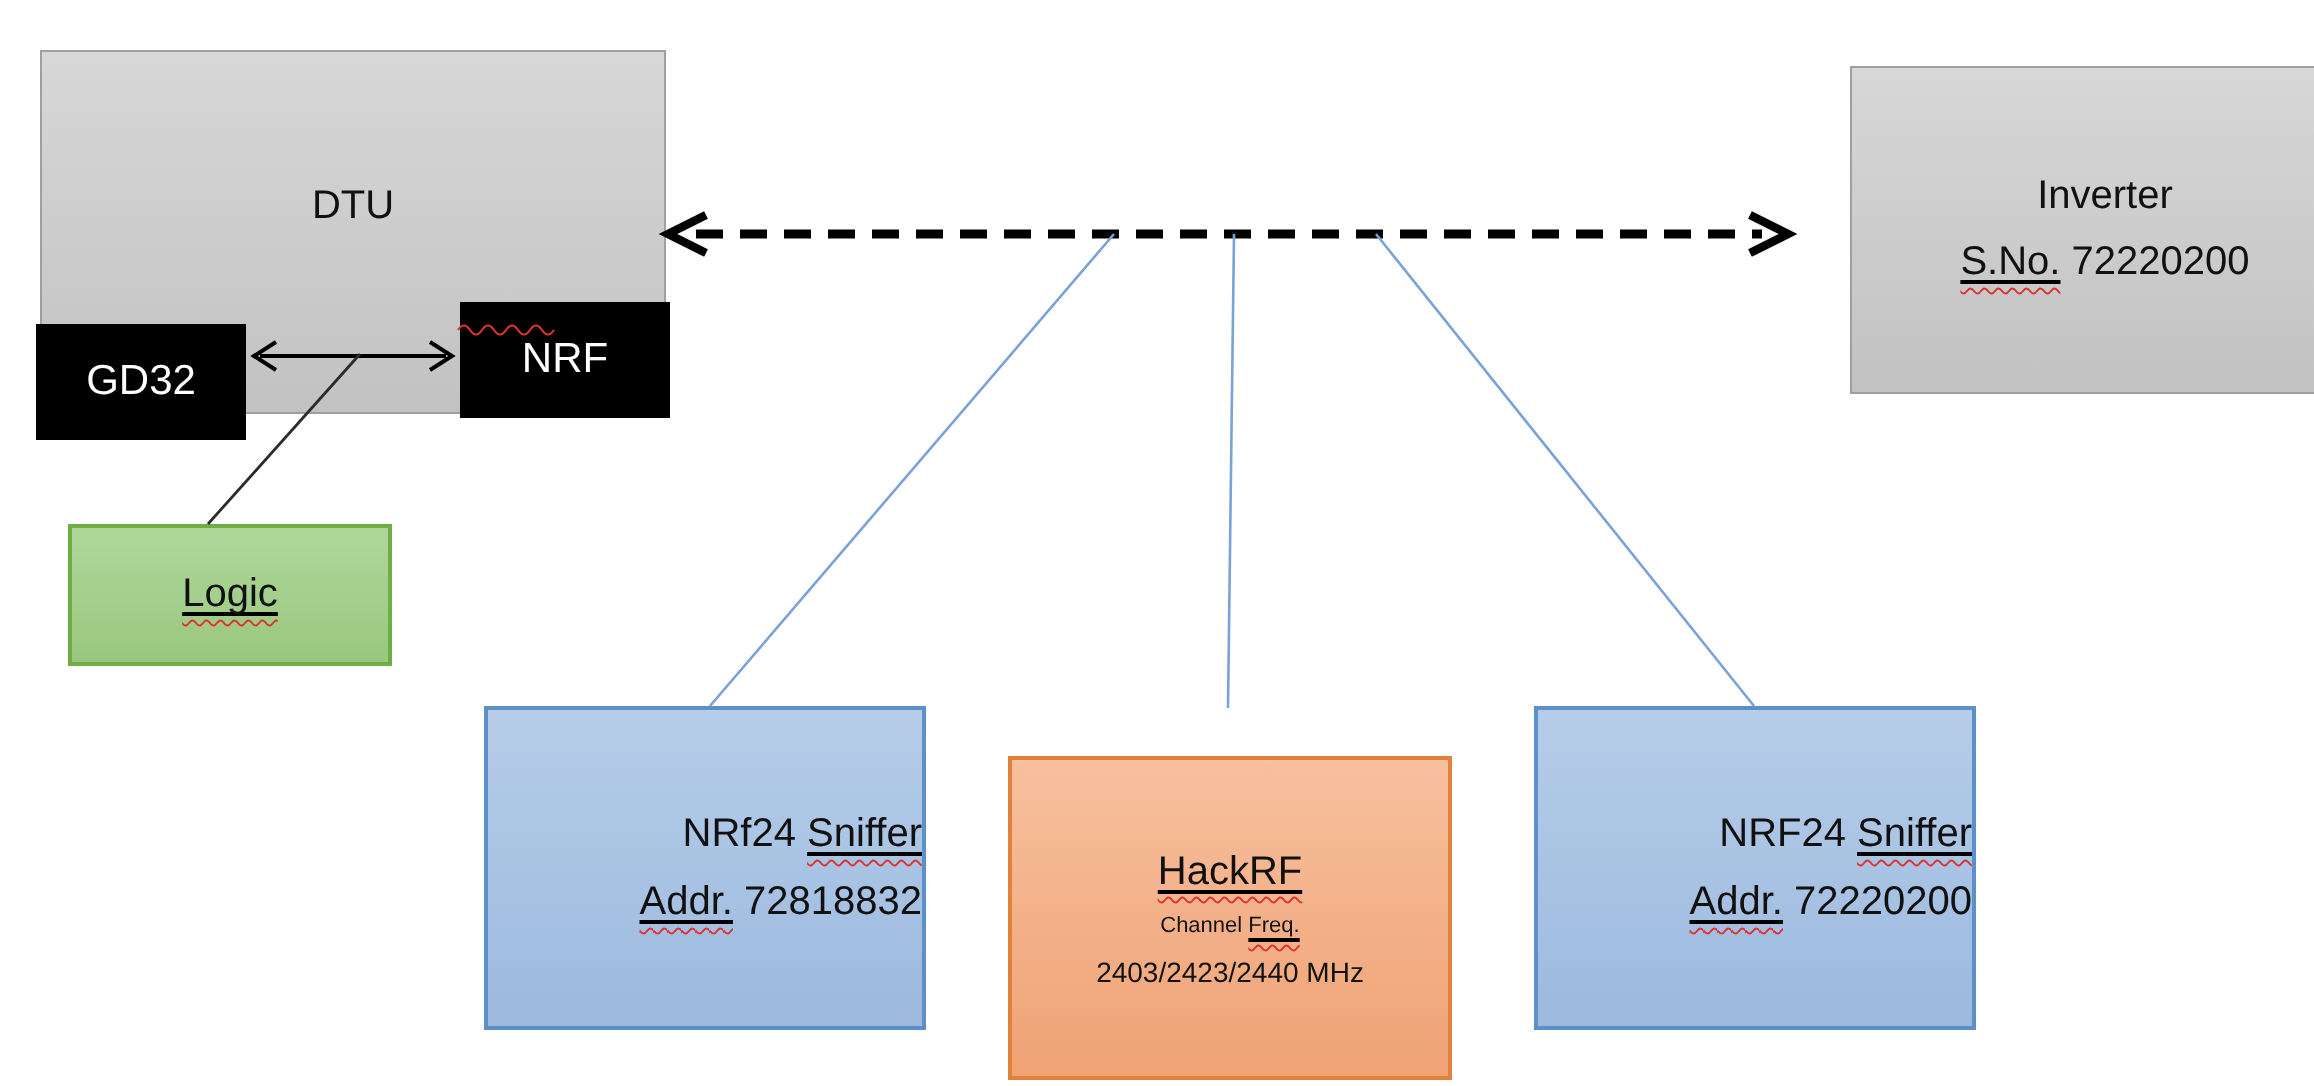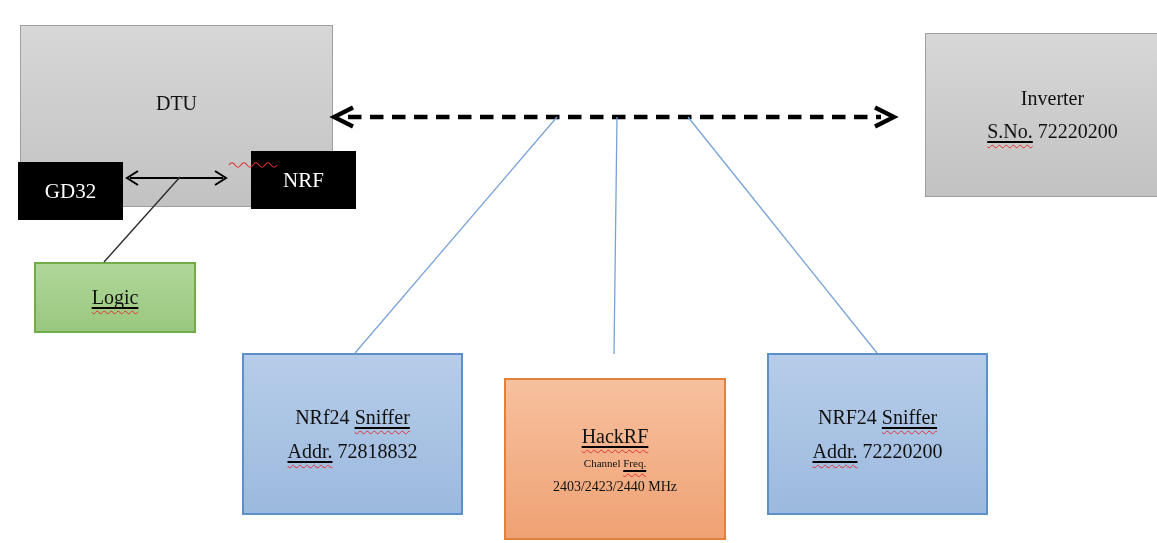--- a/index.html
+++ b/index.html
@@ -1,20 +1,20 @@
 <!DOCTYPE html>
 <html><head>
 <meta charset="utf-8">
 <style>
   html,body{margin:0;padding:0;background:#ffffff;}
   .canvas{
     position:relative;
     width:1157px;height:543px;
     background:#ffffff;
-    font-family:Liberation Serif, serif;
+    font-family:Liberation Sans, sans-serif;
     color:#111;
     overflow:hidden;
   }
   .box{
     position:absolute;
     display:flex;flex-direction:column;
     align-items:center;justify-content:center;
     text-align:center;
     box-sizing:border-box;
     font-size:20px;
@@ -28,31 +28,32 @@
   .dtu-box{left:20px;top:25px;width:313px;height:182px;padding-bottom:26px;}
   .inverter-box{left:897px;top:33px;width:255px;height:164px;margin-left:28px;}
   
   .chip{
     position:absolute;
     background:#000;color:#fff;
     display:flex;align-items:center;justify-content:center;
     font-size:21px;
   }
   .gd32{left:18px;top:162px;width:105px;height:58px;}
-  .nrf{left:230px;top:151px;width:105px;height:58px;margin-left:21px;}
+  .nrf{left:230px;top:151px;width:105px;height:58px;}
   
   .green{
     background:linear-gradient(#b0d79a,#9ac77f);
     border:2px solid #70ad47;
   }
   .logic-box{left:20px;top:262px;width:162px;height:71px;margin-left:14px;}
   
   .blue{
     background:linear-gradient(#b6cde9,#9cb9de);
     border:2px solid #5d8fc9;
+    align-items:flex-end;
   }
   .sniffer-left{left:242px;top:353px;width:221px;height:162px;}
   .sniffer-right{left:767px;top:353px;width:221px;height:162px;}
   .sniffer-line{line-height:34px;}
   
   .orange{
     background:linear-gradient(#f7c09e,#efa274);
     border:2px solid #e1813c;
   }
   .hackrf-box{left:504px;top:354px;width:222px;height:162px;margin-top:24px;}

